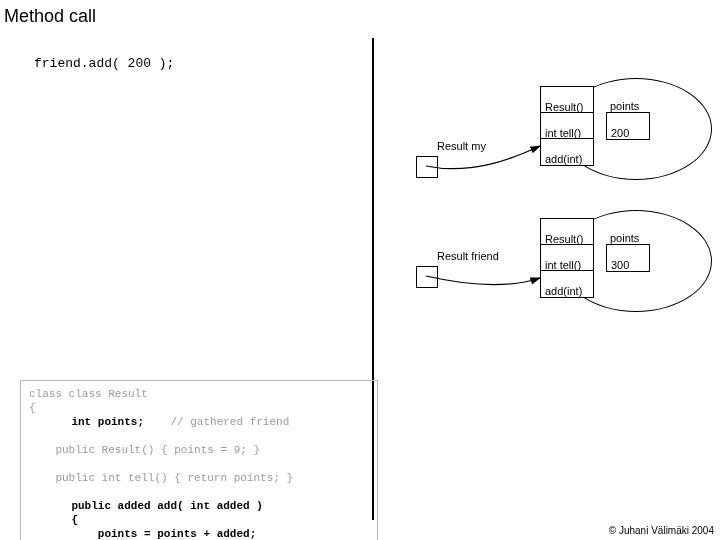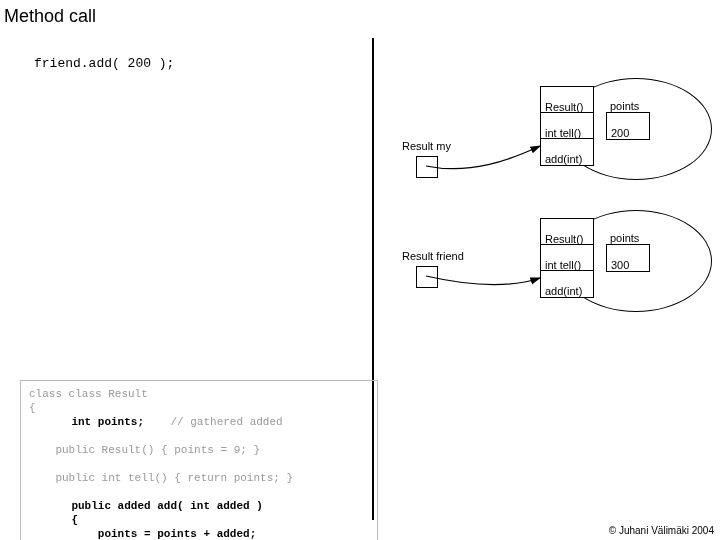--- a/index.html
+++ b/index.html
@@ -67,20 +67,21 @@
   .c-result2    { left: 540px; top: 218px; width: 54px; height: 16px; }
   .c-points2lbl { left: 606px; top: 218px; width: 44px; height: 16px; border: none; }
   .c-tell2      { left: 540px; top: 244px; width: 54px; height: 16px; }
   .c-points2val { left: 606px; top: 244px; width: 44px; height: 16px; }
   .c-add2       { left: 540px; top: 270px; width: 54px; height: 16px; }
 
   
   .reflabel {
     position: absolute;
     font-size: 11px;
+    margin-left: 35px;
   }
   .refbox {
     position: absolute;
     width: 20px;
     height: 20px;
     border: 1px solid #000;
     background: #fff;
   }
   .ref-my-lbl     { left: 402px; top: 140px; }
   .ref-my-box     { left: 416px; top: 156px; }
@@ -152,21 +153,21 @@
     <marker id="arr" markerWidth="10" markerHeight="10" refX="8" refY="3" orient="auto">
       <path d="M0,0 L9,3 L0,6 Z" fill="#000"></path>
     </marker>
   </defs>
   <path d="M426,166 C470,175 510,160 540,146" fill="none" stroke="#000" stroke-width="1.2" marker-end="url(#arr)"></path>
   <path d="M426,276 C470,286 510,288 540,278" fill="none" stroke="#000" stroke-width="1.2" marker-end="url(#arr)"></path>
 </svg>
 
 <div class="srcbox"><span>class class Result</span>
 <span>{</span>
-<span>    </span><b>int points;</b><span>    // gathered added</span>
+<span>    </span><b>int points;</b><span>    // gathered friend</span>
 <span></span>
 <span>    public Result() { points = 9; }</span>
 <span></span>
 <span>    public int tell() { return points; }</span>
 <span></span>
 <span>    </span><b>public added add( int added )</b>
 <span>    </span><b>{</b>
 <span>        </span><b>points = points + added;</b>
 
 </div>

